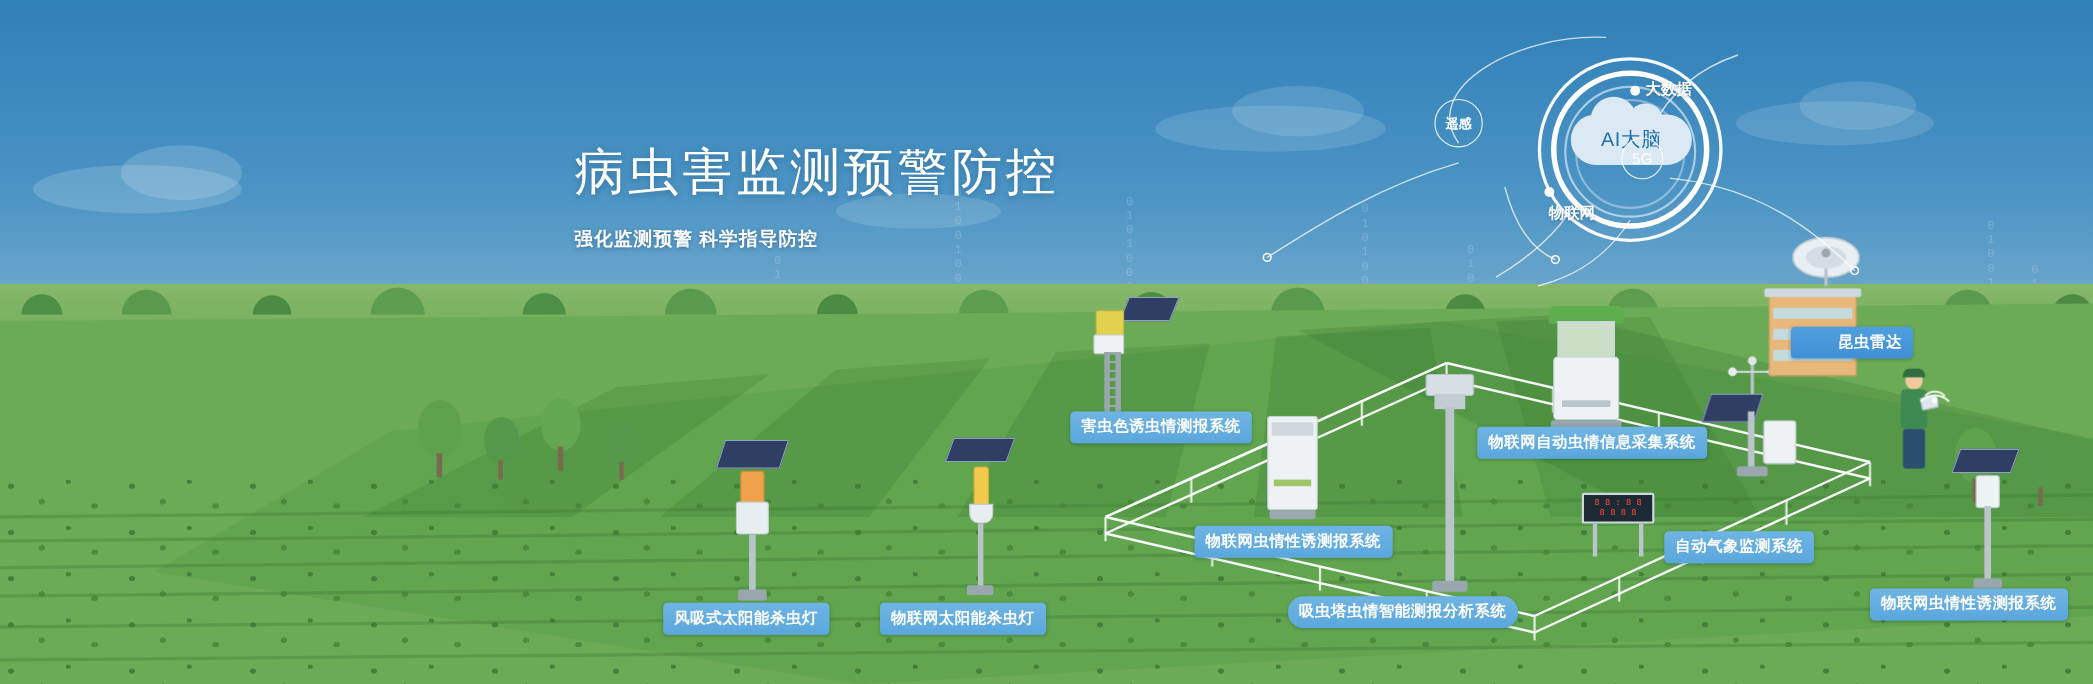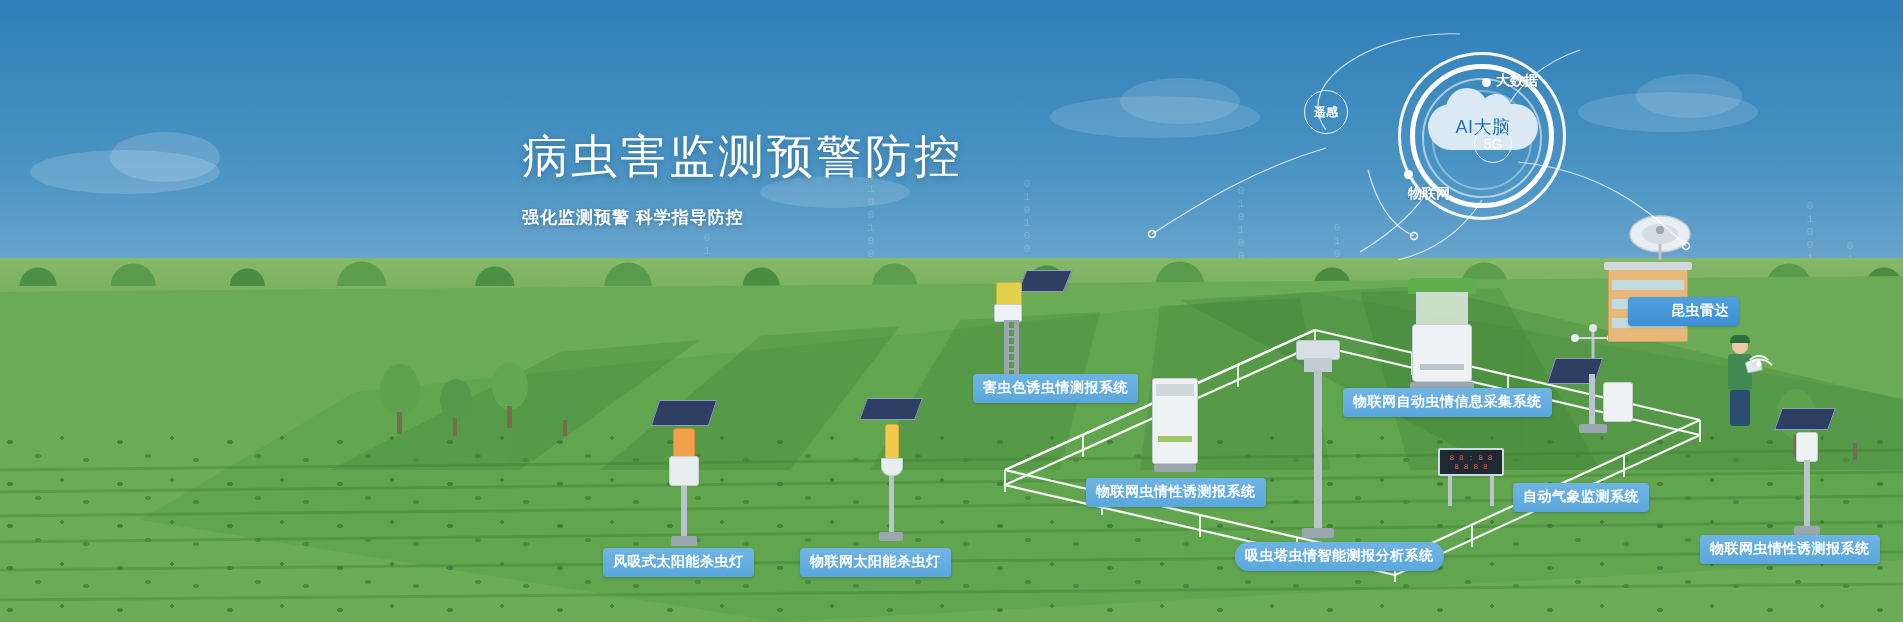--- a/index.html
+++ b/index.html
@@ -317,21 +317,21 @@
     <div class="base" style="position:absolute;left:2px;top:86px;width:42px;height:8px;"></div>
   </div>
   <div class="eq-label" style="left:1086px;top:478px;">物联网虫情性诱测报系统</div>
 
   <div class="eq" style="left:1282px;top:340px;width:80px;height:210px;">
     <div style="position:absolute;left:14px;top:0;width:44px;height:20px;background:#d7dfe4;border:1px solid #b7c3ca;border-radius:3px;"></div>
     <div style="position:absolute;left:22px;top:18px;width:28px;height:14px;background:#c2ccd3;"></div>
     <div class="pole" style="position:absolute;left:32px;top:30px;width:8px;height:160px;"></div>
     <div class="base" style="position:absolute;left:20px;top:188px;width:32px;height:10px;"></div>
   </div>
-  <div class="eq-label" style="left:1235px;top:542px;border-radius:14px;">吸虫塔虫情智能测报分析系统</div>
+  <div class="eq-label" style="left:1171px;top:542px;border-radius:14px;">吸虫塔虫情智能测报分析系统</div>
 
   <div class="eq" style="left:1390px;top:278px;width:110px;height:130px;">
     <div style="position:absolute;left:18px;top:0;width:68px;height:16px;background:#5fae4e;border-radius:6px 6px 0 0;"></div>
     <div style="position:absolute;left:26px;top:14px;width:52px;height:34px;background:rgba(255,255,255,.7);border:2px solid #cdd8de;"></div>
     <div style="position:absolute;left:22px;top:46px;width:60px;height:58px;background:#eef2f4;border:1px solid #c3ced4;border-radius:4px;"></div>
     <div style="position:absolute;left:30px;top:86px;width:44px;height:6px;background:#b9c4cb;"></div>
     <div class="base" style="position:absolute;left:20px;top:104px;width:64px;height:10px;"></div>
   </div>
   <div class="eq-label" style="left:1343px;top:388px;">物联网自动虫情信息采集系统</div>
 

